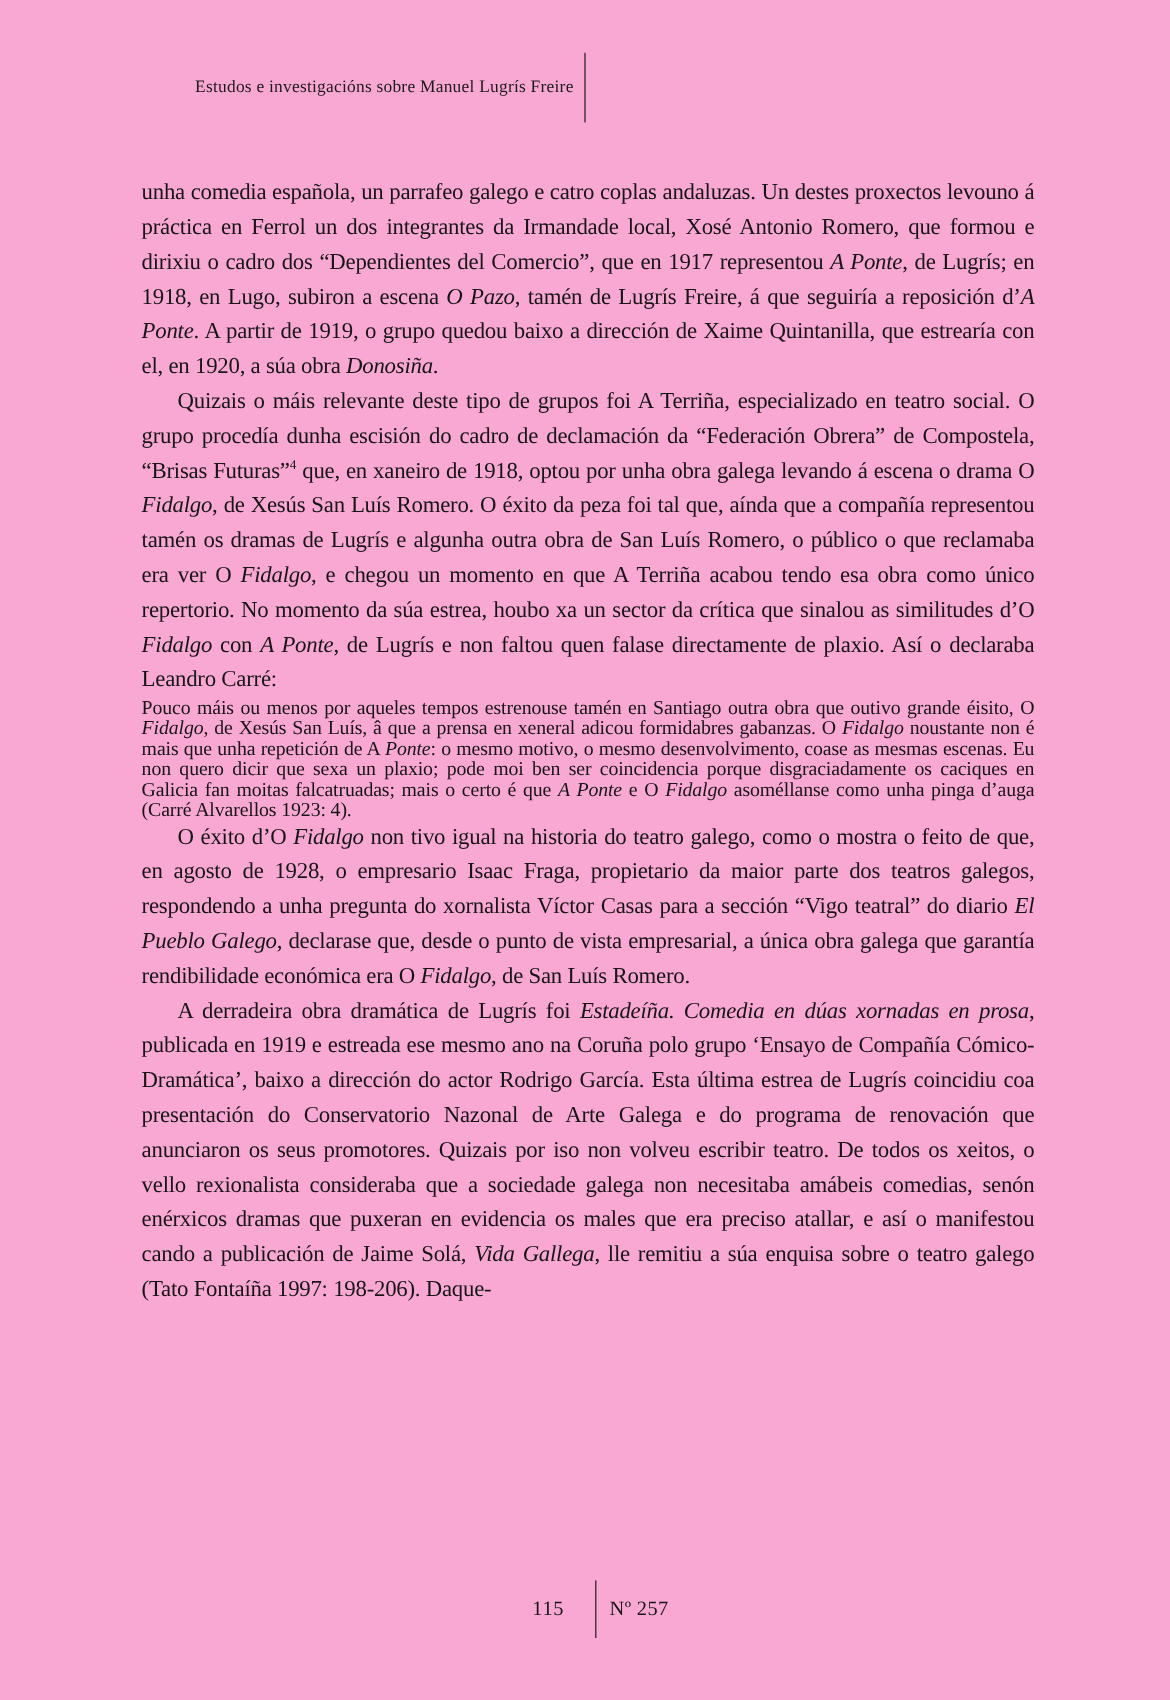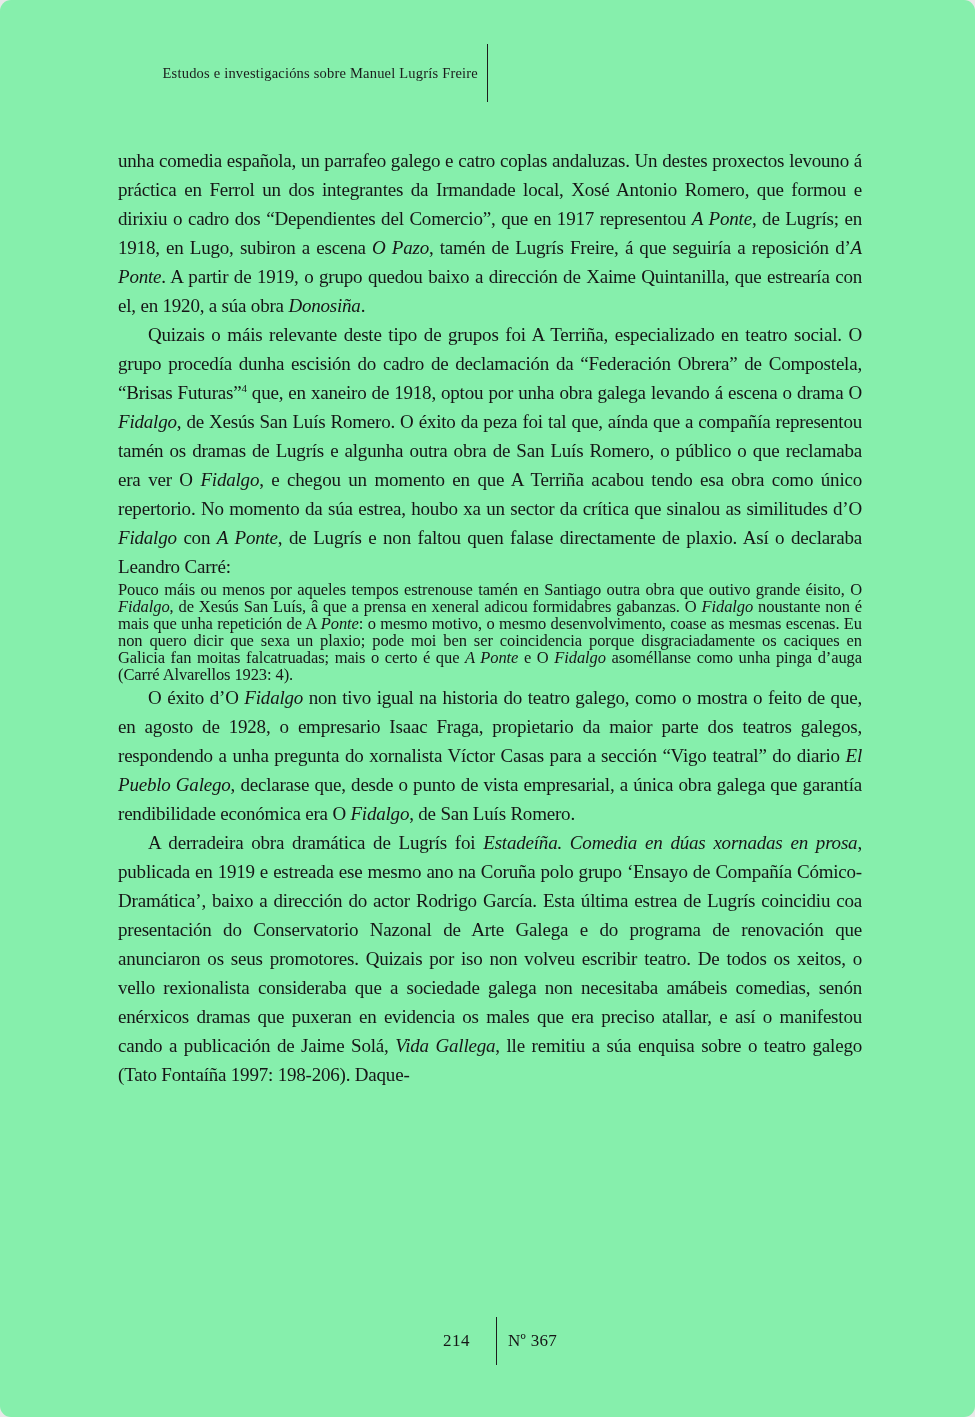--- a/index.html
+++ b/index.html
@@ -1,25 +1,24 @@
 <!DOCTYPE html>
 <html><head>
 <meta charset="utf-8">
 <style>
   html, body { margin: 0; padding: 0; background: #e8e8e8; }
   .page {
     position: relative;
     width: 975px;
     height: 1417px;
     margin: 0 auto;
-    background: #86efac;
+    background: #f9a8d4;
     font-family: "Liberation Serif", "DejaVu Serif", serif;
     color: #161616;
     overflow: hidden;
-    border-radius: 11px;
   }
 
   
   .header { position: absolute; top: 44px; left: 0; width: 100%; height: 58px; }
   .header-series {
     position: absolute; right: 497px; top: 50%; transform: translateY(-50%);
     font-size: 14.5px; letter-spacing: 0.2px; white-space: nowrap; color: #1b1b1b;
   }
   .header-rule {
     position: absolute; left: 487px; top: 0; width: 1px; height: 58px;
@@ -72,18 +71,18 @@
 
   <div class="body-text">
     <p><span>unha comedia española, un parrafeo galego e catro coplas andaluzas. Un destes proxectos levouno á práctica en Ferrol un dos integrantes da Irmandade local, Xosé Antonio Romero, que formou e dirixiu o cadro dos “Dependientes del Comercio”, que en 1917 representou </span><i>A Ponte</i><span>, de Lugrís; en 1918, en Lugo, subiron a escena </span><i>O Pazo</i><span>, tamén de Lugrís Freire, á que seguiría a reposición d’</span><i>A Ponte</i><span>. A partir de 1919, o grupo quedou baixo a dirección de Xaime Quintanilla, que estrearía con el, en 1920, a súa obra </span><i>Donosiña</i><span>.</span></p>
     <p class="indent"><span>Quizais o máis relevante deste tipo de grupos foi A Terriña, especializado en teatro social. O grupo procedía dunha escisión do cadro de declamación da “Federación Obrera” de Compostela, “Brisas Futuras”</span><sup>4</sup><span> que, en xaneiro de 1918, optou por unha obra galega levando á escena o drama O </span><i>Fidalgo</i><span>, de Xesús San Luís Romero. O éxito da peza foi tal que, aínda que a compañía representou tamén os dramas de Lugrís e algunha outra obra de San Luís Romero, o público o que reclamaba era ver O </span><i>Fidalgo</i><span>, e chegou un momento en que A Terriña acabou tendo esa obra como único repertorio. No momento da súa estrea, houbo xa un sector da crítica que sinalou as similitudes d’O </span><i>Fidalgo</i><span> con </span><i>A Ponte</i><span>, de Lugrís e non faltou quen falase directamente de plaxio. Así o declaraba Leandro Carré:</span></p>
     <p class="blockquote"><span>Pouco máis ou menos por aqueles tempos estrenouse tamén en Santiago outra obra que outivo grande éisito, O </span><i>Fidalgo</i><span>, de Xesús San Luís, â que a prensa en xeneral adicou formidabres gabanzas. O </span><i>Fidalgo</i><span> noustante non é mais que unha repetición de A </span><i>Ponte</i><span>: o mesmo motivo, o mesmo desenvolvimento, coase as mesmas escenas. Eu non quero dicir que sexa un plaxio; pode moi ben ser coincidencia porque disgraciadamente os caciques en Galicia fan moitas falcatruadas; mais o certo é que </span><i>A Ponte</i><span> e O </span><i>Fidalgo</i><span> asoméllanse como unha pinga d’auga (Carré Alvarellos 1923: 4).</span></p>
     <p class="indent"><span>O éxito d’O </span><i>Fidalgo</i><span> non tivo igual na historia do teatro galego, como o mostra o feito de que, en agosto de 1928, o empresario Isaac Fraga, propietario da maior parte dos teatros galegos, respondendo a unha pregunta do xornalista Víctor Casas para a sección “Vigo teatral” do diario </span><i>El Pueblo Galego</i><span>, declarase que, desde o punto de vista empresarial, a única obra galega que garantía rendibilidade económica era O </span><i>Fidalgo</i><span>, de San Luís Romero.</span></p>
     <p class="indent"><span>A derradeira obra dramática de Lugrís foi </span><i>Estadeíña. Comedia en dúas xornadas en prosa</i><span>, publicada en 1919 e estreada ese mesmo ano na Coruña polo grupo ‘Ensayo de Compañía Cómico-Dramática’, baixo a dirección do actor Rodrigo García. Esta última estrea de Lugrís coincidiu coa presentación do Conservatorio Nazonal de Arte Galega e do programa de renovación que anunciaron os seus promotores. Quizais por iso non volveu escribir teatro. De todos os xeitos, o vello rexionalista consideraba que a sociedade galega non necesitaba amábeis comedias, senón enérxicos dramas que puxeran en evidencia os males que era preciso atallar, e así o manifestou cando a publicación de Jaime Solá, </span><i>Vida Gallega</i><span>, lle remitiu a súa enquisa sobre o teatro galego (Tato Fontaíña 1997: 198-206). Daque-</span></p>
   </div>
 
   <div class="footer">
-    <span class="footer-page">214</span>
+    <span class="footer-page">115</span>
     <div class="footer-rule"></div>
-    <span class="footer-issue">Nº 367</span>
+    <span class="footer-issue">Nº 257</span>
   </div>
 
 </div>
 
 </body></html>

